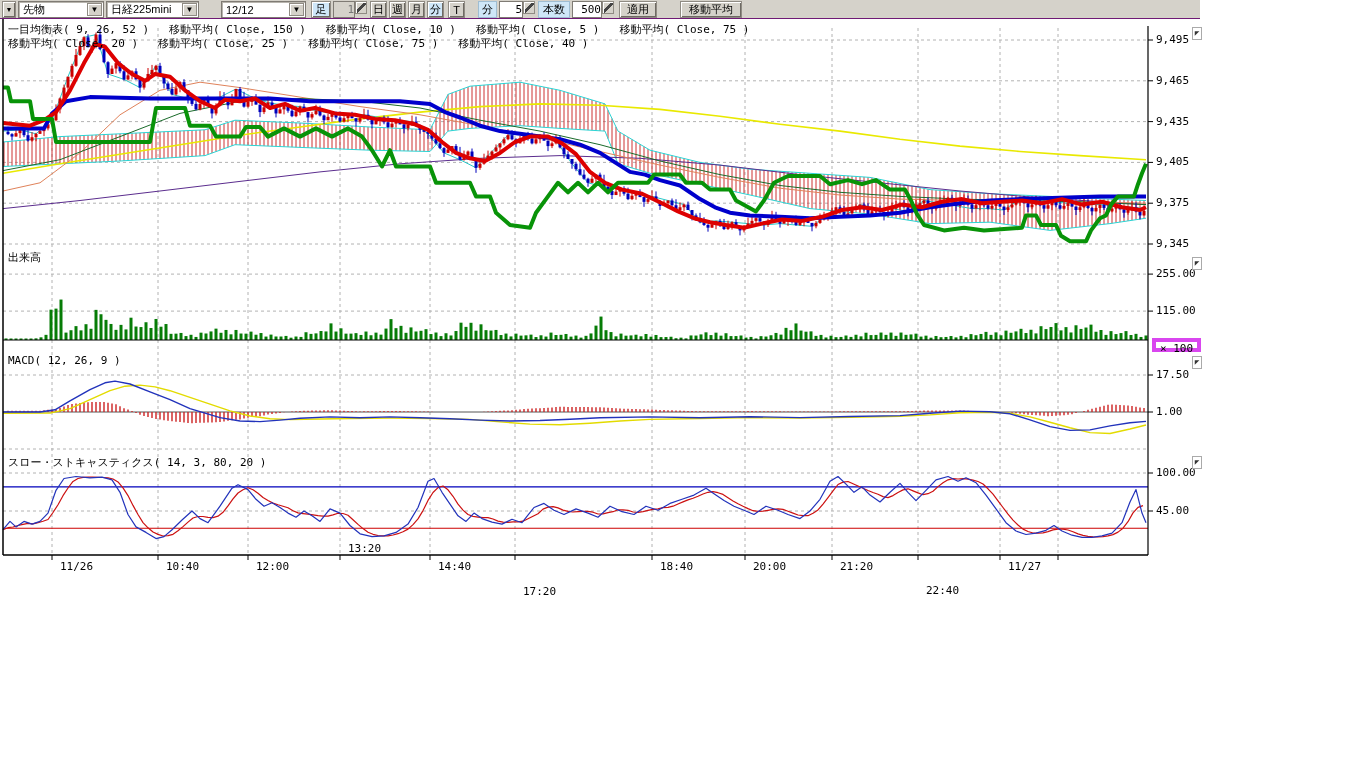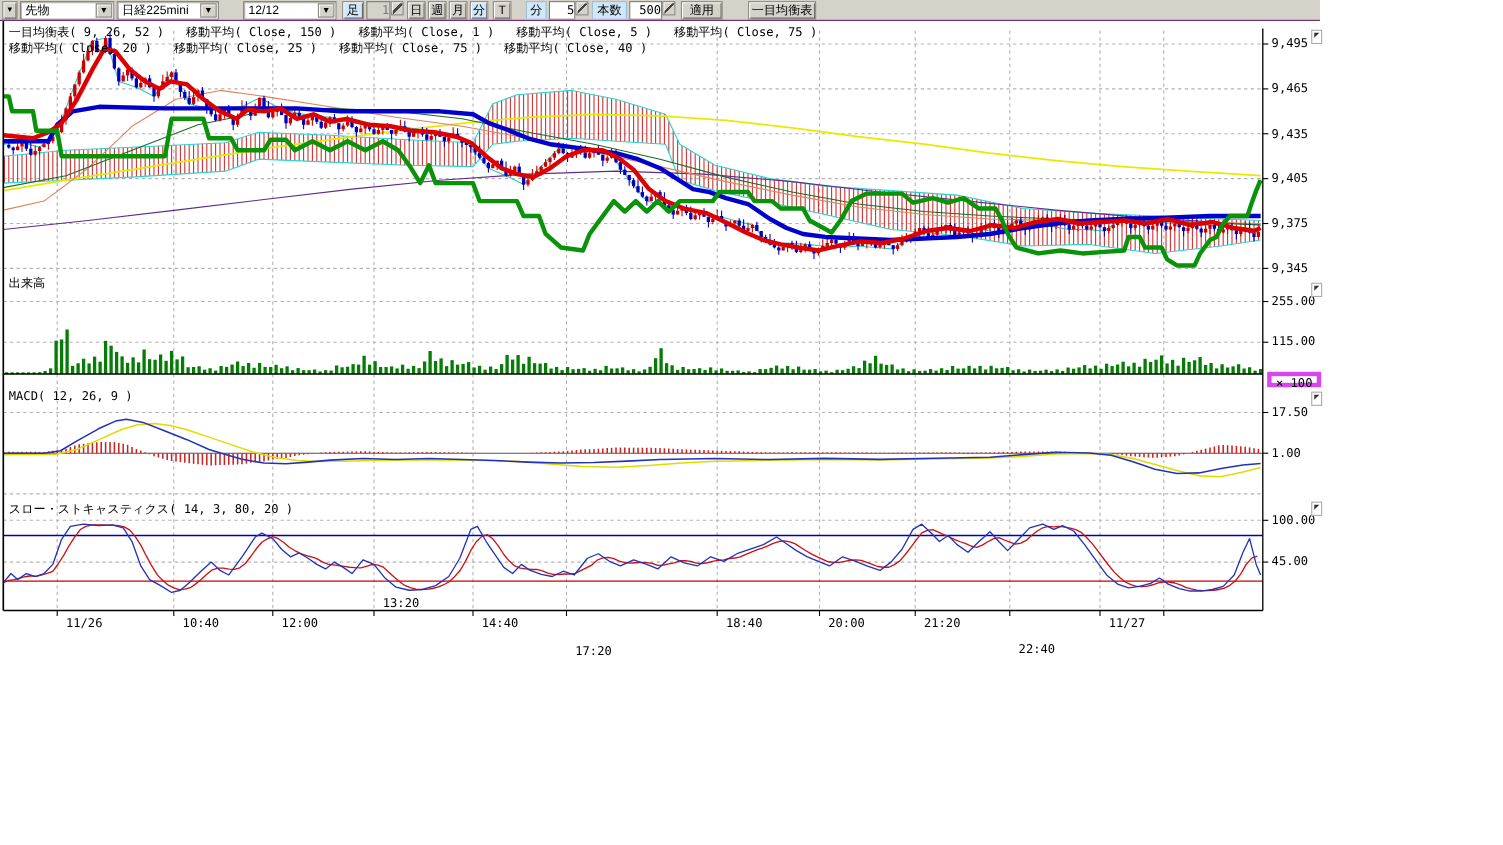--- a/index.html
+++ b/index.html
@@ -1470,21 +1470,21 @@
       <line x1="1148" y1="375.00007" x2="1153" y2="375.00007" stroke="#000000" stroke-width="1"></line>
       <line x1="1148" y1="412" x2="1153" y2="412" stroke="#000000" stroke-width="1"></line>
       <line x1="1148" y1="473" x2="1153" y2="473" stroke="#000000" stroke-width="1"></line>
       <line x1="1148" y1="511.00005" x2="1153" y2="511.00005" stroke="#000000" stroke-width="1"></line>
     </svg>
 
   <div id="overlay" style="position:absolute;left:0;top:0;width:1366px;height:768px;pointer-events:none;">
     <div class="hdr-row" style="top:22px;" id="hdr1">
         <span>一目均衡表( 9, 26, 52 )</span>
         <span>移動平均( Close, 150 )</span>
-        <span>移動平均( Close, 1 )</span>
+        <span>移動平均( Close, 10 )</span>
         <span>移動平均( Close, 5 )</span>
         <span>移動平均( Close, 75 )</span>
       </div>
     <div class="hdr-row" style="top:36px;" id="hdr2">
         <span>移動平均( Close, 20 )</span>
         <span>移動平均( Close, 25 )</span>
         <span>移動平均( Close, 75 )</span>
         <span>移動平均( Close, 40 )</span>
       </div>
     <div class="ovl" style="left:8px;top:252px;">出来高</div>
@@ -1557,16 +1557,16 @@
     </div>
     <div class="tb spinbtn" style="left:523px;"></div>
 
     <div class="tb flatlbl" style="left:538px;width:32px;">本数</div>
     <div class="tb spinbox" style="left:572px;width:30px;">
       <input value="500" style="">
     </div>
     <div class="tb spinbtn" style="left:602px;"></div>
 
     <div class="tb btn3d" style="left:619px;width:38px;">適用</div>
-    <div class="tb btn3d" style="left:680px;width:62px;">一目均衡表</div>
+    <div class="tb btn3d" style="left:680px;width:62px;">移動平均</div>
   </div>
 
 </div>
 
 </body></html>

